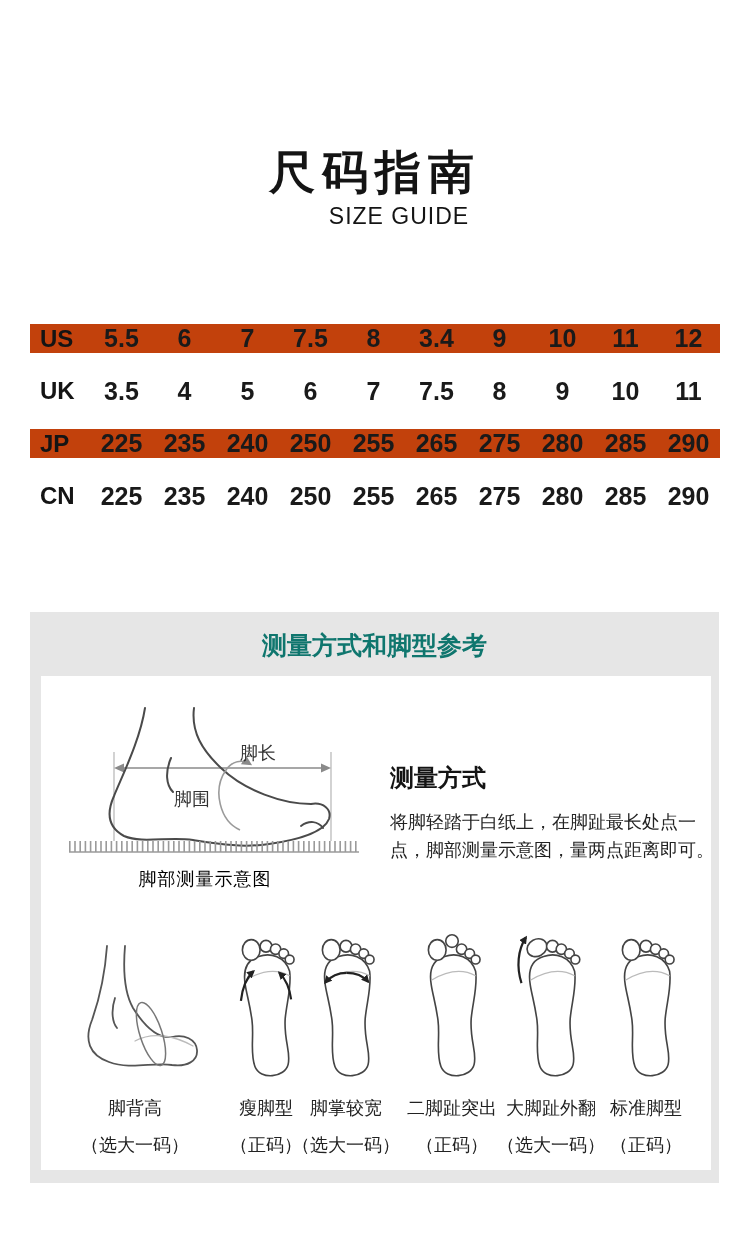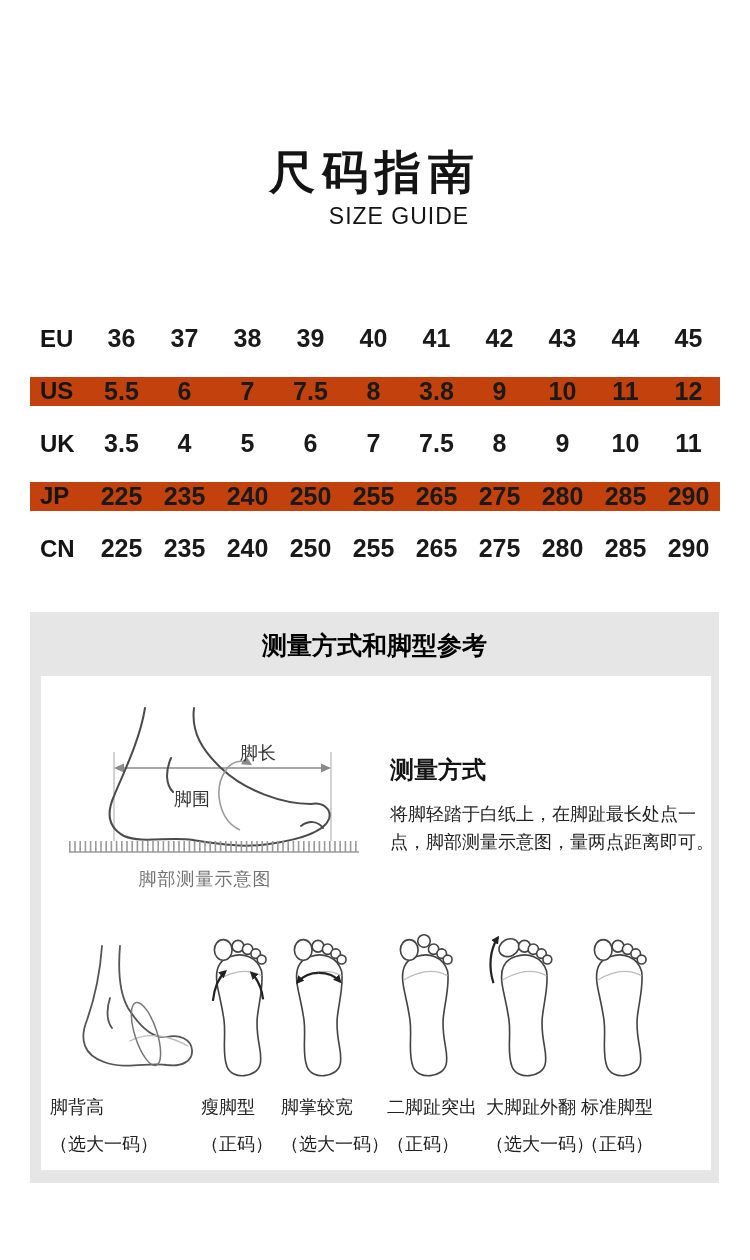--- a/index.html
+++ b/index.html
@@ -15,39 +15,39 @@
   
   .size-table{position:absolute;top:324px;left:30px;width:690px;}
   .size-row{display:flex;align-items:center;height:29px;margin-bottom:23.5px;}
   .size-row.shaded{background:#c2410c;}
   .size-row .row-label{width:50px;padding-left:10px;font-size:24px;font-weight:700;color:#141414;}
   .size-cells{flex:1;display:flex;}
   .size-cells .cell{flex:1;text-align:center;font-size:25px;font-weight:700;color:#1a1a1a;line-height:29px;}
 
   
   .measure-section{position:absolute;top:612px;left:30px;width:689px;height:571px;background:#e6e6e6;}
-  .section-heading{padding-top:17px;text-align:center;font-size:25px;font-weight:700;color:#000000;}
+  .section-heading{padding-top:17px;text-align:center;font-size:25px;font-weight:700;color:#0f766e;}
   .card{position:absolute;top:64px;left:11px;width:670px;height:494px;background:#fff;}
 
   
   .diagram{position:absolute;top:24px;left:20px;width:305px;height:212px;}
   .diagram svg{position:absolute;top:0;left:0;}
   .diag-label{position:absolute;font-size:18px;color:#333;text-align:center;white-space:nowrap;}
   .lbl-length{top:41px;left:167px;width:60px;}
   .lbl-girth{top:87px;left:101px;width:60px;}
   .diag-caption{position:absolute;top:167px;left:24px;width:240px;text-align:center;
-                font-size:18px;color:#737373;letter-spacing:1px;}
+                font-size:18px;color:#000000;letter-spacing:1px;}
 
   
   .method{position:absolute;top:70px;left:349px;width:332px;}
-  .method-title{font-size:24px;font-weight:700;color:#141414;margin:8px 0 14px 0;}
+  .method-title{font-size:24px;font-weight:700;color:#141414;margin:16px 0 14px 0;}
   .method-line{font-size:18px;line-height:28px;color:#222;white-space:nowrap;}
 
   
-  .foot-fig{position:absolute;top:254px;display:flex;flex-direction:column;align-items:flex-start;font-family:Liberation Mono, monospace;}
+  .foot-fig{position:absolute;top:254px;display:flex;flex-direction:column;align-items:center;}
   .foot-fig .cap{margin-top:10px;text-align:center;font-size:18px;line-height:27px;color:#222;white-space:nowrap;}
   .fig-1{left:9px;width:170px;}
   .fig-2{left:160px;width:130px;}
   .fig-3{left:240px;width:130px;}
   .fig-4{left:346px;width:130px;}
   .fig-5{left:445px;width:130px;}
   .fig-6{left:540px;width:130px;}
   .defs-holder{position:absolute;width:0;height:0;overflow:hidden;}
 </style>
 </head>
@@ -63,44 +63,29 @@
       <marker id="arrGray" viewBox="0 0 12 12" refX="9" refY="6" markerWidth="10" markerHeight="10" markerUnits="userSpaceOnUse" orient="auto">
           <path d="M0,0 L12,6 L0,12 Z" fill="#8a8a8a"></path>
         </marker>
     </defs>
   </svg>
 
   <div class="title">尺码指南</div>
   <div class="subtitle">SIZE GUIDE</div>
 
   <div class="size-table">
-    <div class="size-row">
-      <span class="row-label">EU</span>
-      <span class="size-cells">
-          <span class="cell">36</span>
-          <span class="cell">37</span>
-          <span class="cell">38</span>
-          <span class="cell">39</span>
-          <span class="cell">40</span>
-          <span class="cell">41</span>
-          <span class="cell">42</span>
-          <span class="cell">43</span>
-          <span class="cell">44</span>
-          <span class="cell">45</span>
-        </span>
-    </div>
     <div class="size-row shaded">
       <span class="row-label">US</span>
       <span class="size-cells">
           <span class="cell">5.5</span>
           <span class="cell">6</span>
           <span class="cell">7</span>
           <span class="cell">7.5</span>
           <span class="cell">8</span>
-          <span class="cell">3.8</span>
+          <span class="cell">3.4</span>
           <span class="cell">9</span>
           <span class="cell">10</span>
           <span class="cell">11</span>
           <span class="cell">12</span>
         </span>
     </div>
     <div class="size-row">
       <span class="row-label">UK</span>
       <span class="size-cells">
           <span class="cell">3.5</span>

